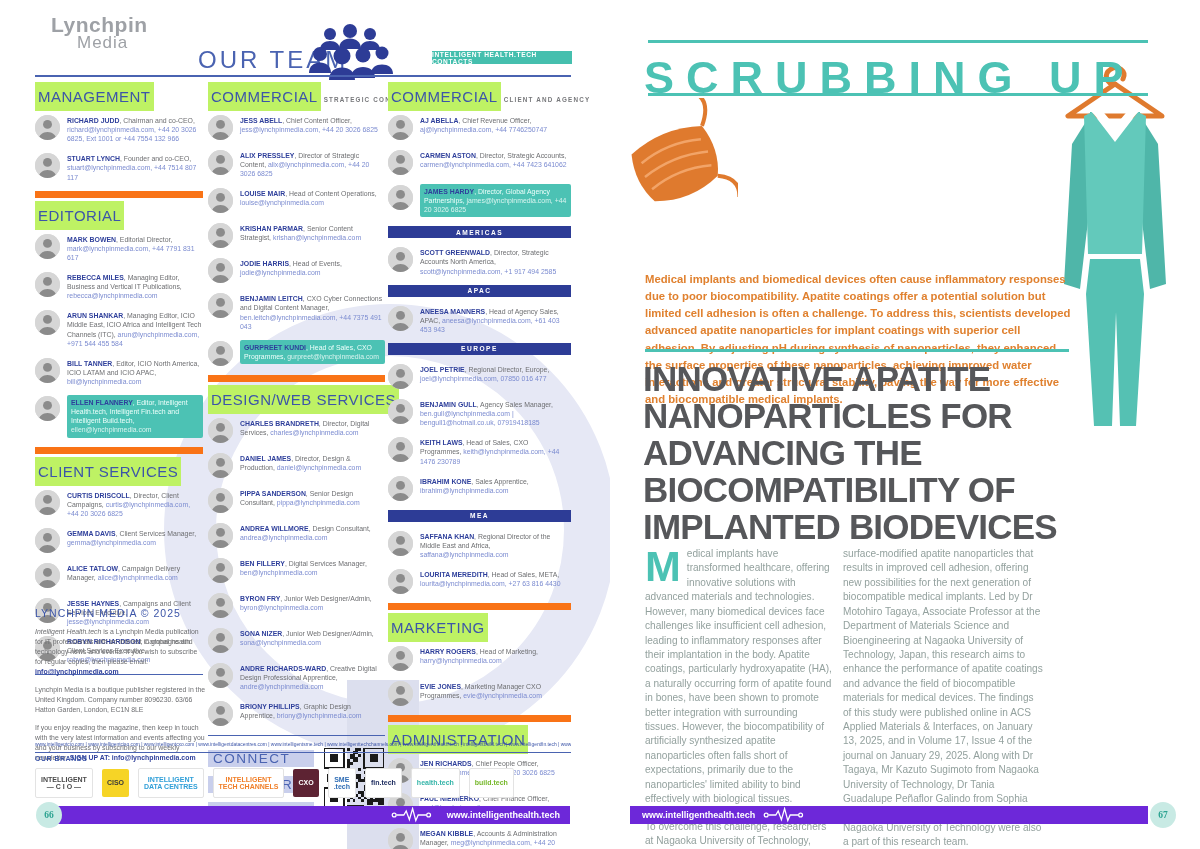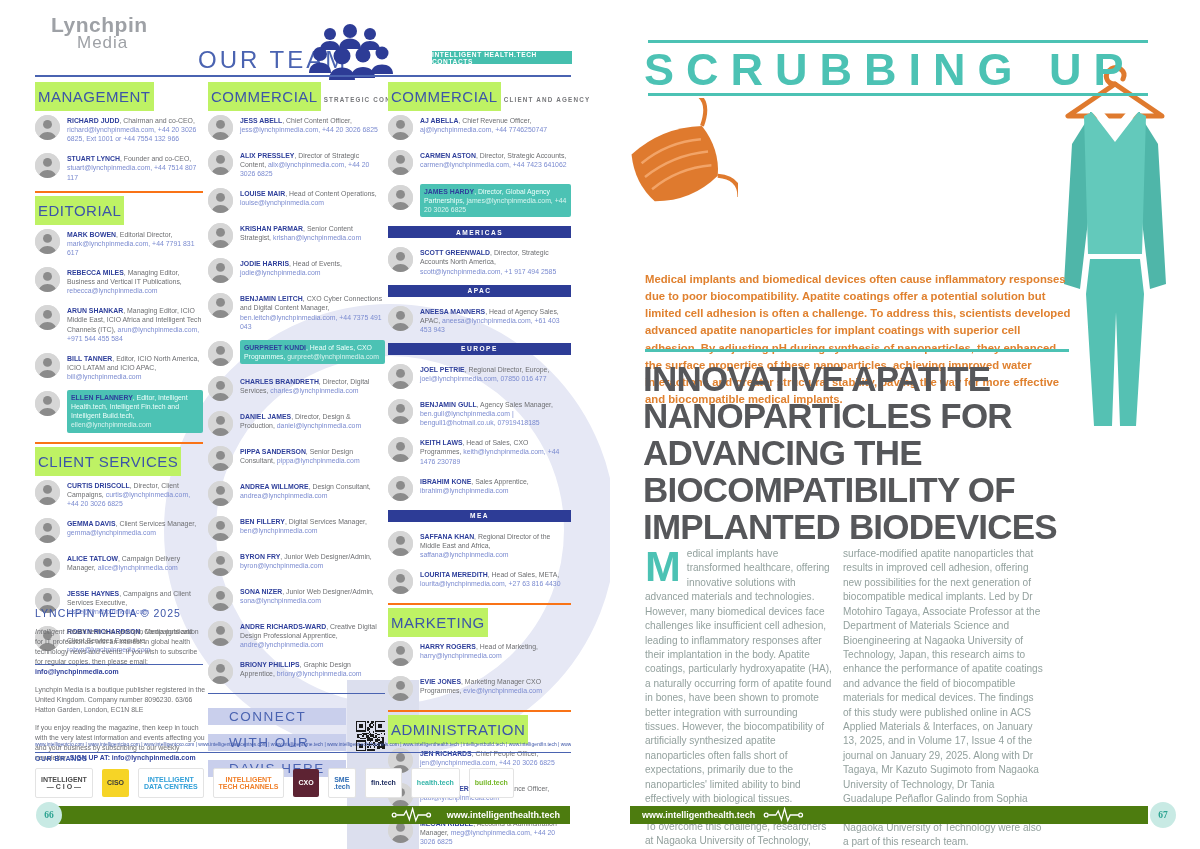--- a/index.html
+++ b/index.html
@@ -14,67 +14,67 @@
   .ourteam{position:absolute;left:198px;top:46px;font-size:24px;color:#4a63b1;letter-spacing:3px;z-index:2;}
   .teamicon{position:absolute;left:300px;top:22px;width:100px;height:60px;z-index:2;}
   .badge{position:absolute;left:432px;top:51px;width:140px;height:13px;background:#45bfae;color:#fff;
          font-size:6.6px;font-weight:bold;letter-spacing:.6px;display:flex;align-items:center;justify-content:center;z-index:2;}
   .hdrrule{position:absolute;left:35px;top:75px;width:536px;height:1.5px;background:#4a63b1;z-index:2;}
   
   .col{position:absolute;top:88px;z-index:2;}
   #col1{left:35px;width:168px;}
   #col2{left:208px;width:177px;}
   #col3{left:388px;width:183px;}
-  .sec{border-top:2px solid #f97316;padding-top:9px;margin:2px 0 8px 0;white-space:nowrap;}
+  .sec{border-top:7px solid #f97316;padding-top:9px;margin:2px 0 8px 0;white-space:nowrap;}
   .sec.first{border-top:none;padding-top:0;margin-top:0;}
   .sec .st{font-size:15px;color:#3c55a8;background:#bef264;padding:6px 3px;letter-spacing:.5px;}
   .sec .ss{font-size:6.3px;color:#77787b;letter-spacing:1.2px;font-weight:bold;}
   .entry{display:flex;gap:7px;margin-bottom:9px;align-items:flex-start;}
   .avatar{flex:0 0 25px;width:25px;height:25px;border-radius:50%;background:#d9d9d9;overflow:hidden;margin-top:1px;}
   .avatar svg{display:block;width:100%;height:100%;}
   .etxt{font-size:6.9px;line-height:1.32;color:#6d6e71;padding-top:2px;}
   .etxt .nm{color:#2e3f9b;font-weight:bold;}
   .etxt .m{color:#7b8bd0;}
   .entry.hl .etxt{background:#4cc2b4;color:#eefffb;padding:3px 4px;border-radius:2px;}
   .entry.hl .etxt .m{color:#d9f4ef;}
   .entry.hl .etxt .nm{color:#2e3f9b;}
   .banner{background:#2d3c96;color:#fff;font-size:6.6px;font-weight:bold;letter-spacing:1.5px;
           text-align:center;padding:2.5px 0;margin:2px 0 8px 0;}
   .rule{border-top:1px solid #4a63b1;margin:4px 0 8px 0;}
   
   .connect{display:flex;gap:10px;margin-top:12px;align-items:flex-start;}
   .clines{display:flex;flex-direction:column;gap:9px;padding-top:2px;}
-  .cline{font-size:13.5px;color:#4a63b1;background:#c9cfec;letter-spacing:1.5px;padding:1px 21px;white-space:nowrap;}
+  .cline{font-size:13.5px;color:#4a63b1;background:#c9cfec;letter-spacing:1.5px;padding:1px 5px;white-space:nowrap;}
   .qr{width:60px;height:60px;}
   
   .info{position:absolute;left:35px;top:607px;width:172px;z-index:2;}
   .info h4{margin:0 0 8px 0;font-size:10.5px;color:#3c55a8;letter-spacing:1px;font-weight:normal;}
   .info p{margin:0 0 8px 0;font-size:6.9px;line-height:1.45;color:#6d6e71;}
   .info .b{color:#2e3f9b;font-weight:bold;}
   .info .i{font-style:italic;}
   
   .urlstrip{position:absolute;left:35px;top:742px;width:536px;font-size:4.9px;color:#3c55a8;
             border-bottom:1px solid #4a63b1;padding-bottom:5px;z-index:2;white-space:nowrap;overflow:hidden;}
   .brandslbl{position:absolute;left:35px;top:755px;font-size:7px;font-weight:bold;color:#3c55a8;letter-spacing:.5px;z-index:2;}
   .brands{position:absolute;left:35px;top:766px;width:536px;height:34px;display:flex;gap:9px;align-items:center;z-index:2;}
   .brand{height:28px;display:flex;align-items:center;justify-content:center;font-weight:bold;
          padding:0 5px;font-size:7px;text-align:center;line-height:1.05;border-radius:2px;}
   
-  .fbar{position:absolute;top:806px;height:18px;background:#4d7c0f;z-index:2;display:flex;align-items:center;color:#fff;}
+  .fbar{position:absolute;top:806px;height:18px;background:#6d28d9;z-index:2;display:flex;align-items:center;color:#fff;}
   .fbar.left{left:48px;width:522px;justify-content:flex-end;padding-right:10px;gap:6px;box-sizing:border-box;}
   .fbar.right{left:630px;width:518px;justify-content:flex-start;padding-left:12px;gap:6px;box-sizing:border-box;}
   .fbar .furl{font-size:9px;font-weight:bold;}
   .pgnum{position:absolute;top:802px;width:26px;height:26px;border-radius:50%;background:#c8eae4;color:#2ca391;
          font-size:9.5px;font-weight:bold;display:flex;align-items:center;justify-content:center;z-index:3;font-family:Liberation Serif, serif;}
   #pg66{left:36px;}
   #pg67{left:1150px;}
   .ekg{width:52px;height:16px;}
   
   .rp-rule{position:absolute;background:#4cc2b4;z-index:2;}
-  .kicker{position:absolute;left:644px;top:44px;width:512px;font-size:45px;font-weight:bold;color:#4cc2b4;
+  .kicker{position:absolute;left:644px;top:52px;width:512px;font-size:45px;font-weight:bold;color:#4cc2b4;
           letter-spacing:12px;white-space:nowrap;z-index:2;}
   .mask{position:absolute;left:618px;top:98px;width:120px;height:140px;z-index:1;}
   .scrubs{position:absolute;left:1050px;top:54px;width:130px;height:380px;z-index:1;}
   .intro{position:absolute;left:645px;top:226px;width:428px;font-size:11.3px;font-weight:bold;
          color:#e0812f;line-height:1.52;z-index:2;margin-top:45px;}
   .title{position:absolute;left:643px;top:360px;width:440px;font-size:35px;font-weight:800;color:#56575a;
          line-height:1.06;letter-spacing:-.8px;z-index:2;}
   .bodycol{position:absolute;top:547px;font-size:10.1px;color:#93a19e;line-height:1.43;z-index:2;}
   #bcol1{left:645px;width:187px;}
   #bcol2{left:843px;width:200px;}
@@ -306,20 +306,21 @@
       <div class="entry hl">
         <div class="avatar">
           <svg viewBox="0 0 24 24">
             <rect width="24" height="24" fill="#d6d6d6"></rect>
             <circle cx="12" cy="9" r="4.3" fill="#8b8b8b"></circle>
             <path d="M3.5 24c0-4.8 3.8-7.8 8.5-7.8s8.5 3 8.5 7.8z" fill="#8b8b8b"></path>
           </svg>
         </div>
         <div class="etxt"><span class="nm">GURPREET KUNDI</span><span class="r">, Head of Sales, CXO Programmes, </span><span class="m">gurpreet@lynchpinmedia.com</span></div>
       </div>
+      <div class="sec"><span class="st">DESIGN/WEB SERVICES</span></div>
       <div class="entry">
         <div class="avatar">
           <svg viewBox="0 0 24 24">
             <rect width="24" height="24" fill="#d6d6d6"></rect>
             <circle cx="12" cy="9" r="4.3" fill="#8b8b8b"></circle>
             <path d="M3.5 24c0-4.8 3.8-7.8 8.5-7.8s8.5 3 8.5 7.8z" fill="#8b8b8b"></path>
           </svg>
         </div>
         <div class="etxt"><span class="nm">CHARLES BRANDRETH</span><span class="r">, Director, Digital Services, </span><span class="m">charles@lynchpinmedia.com</span></div>
       </div>

